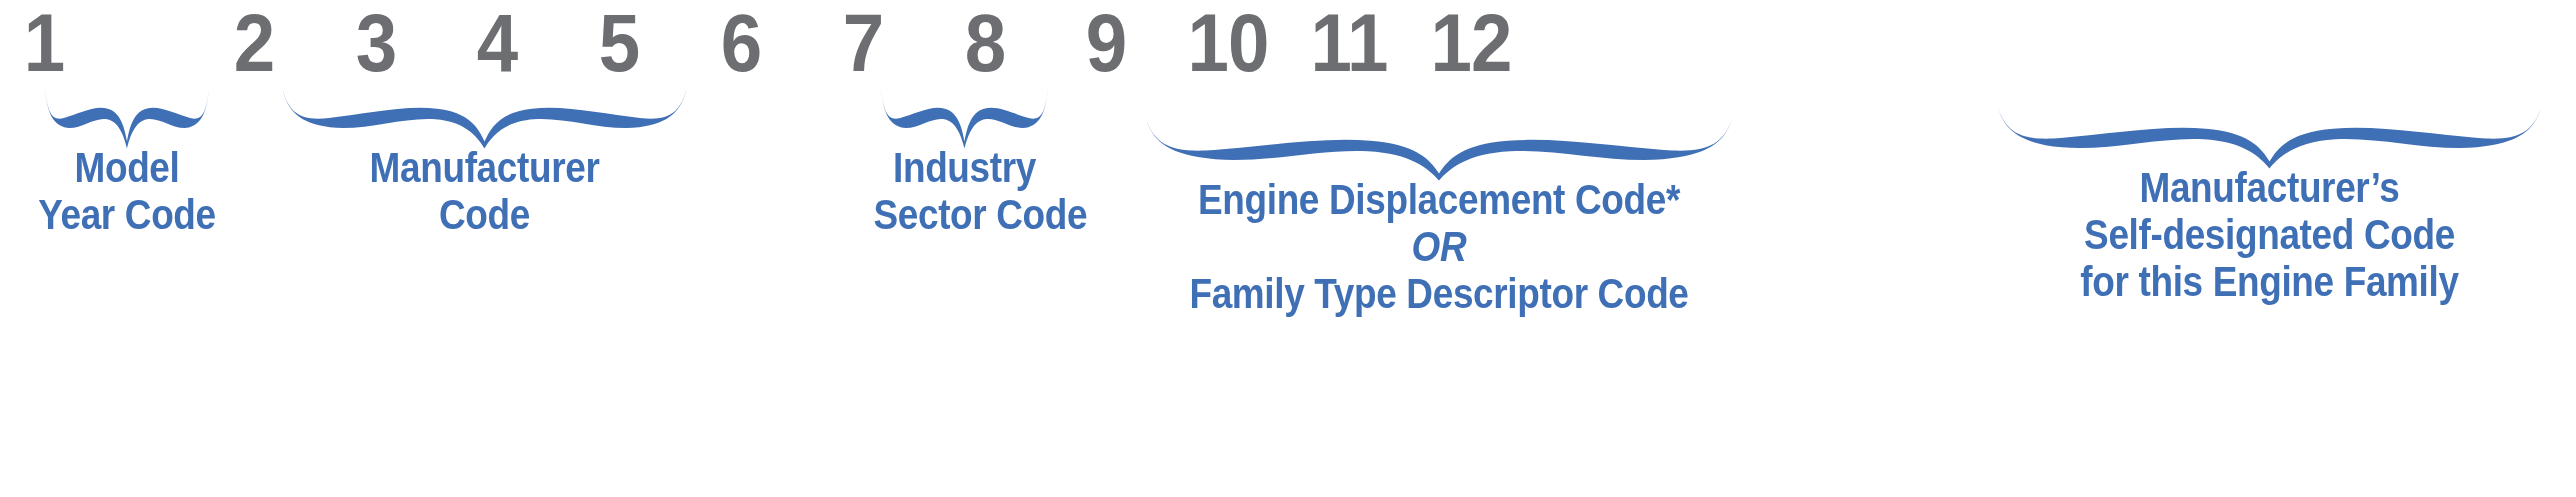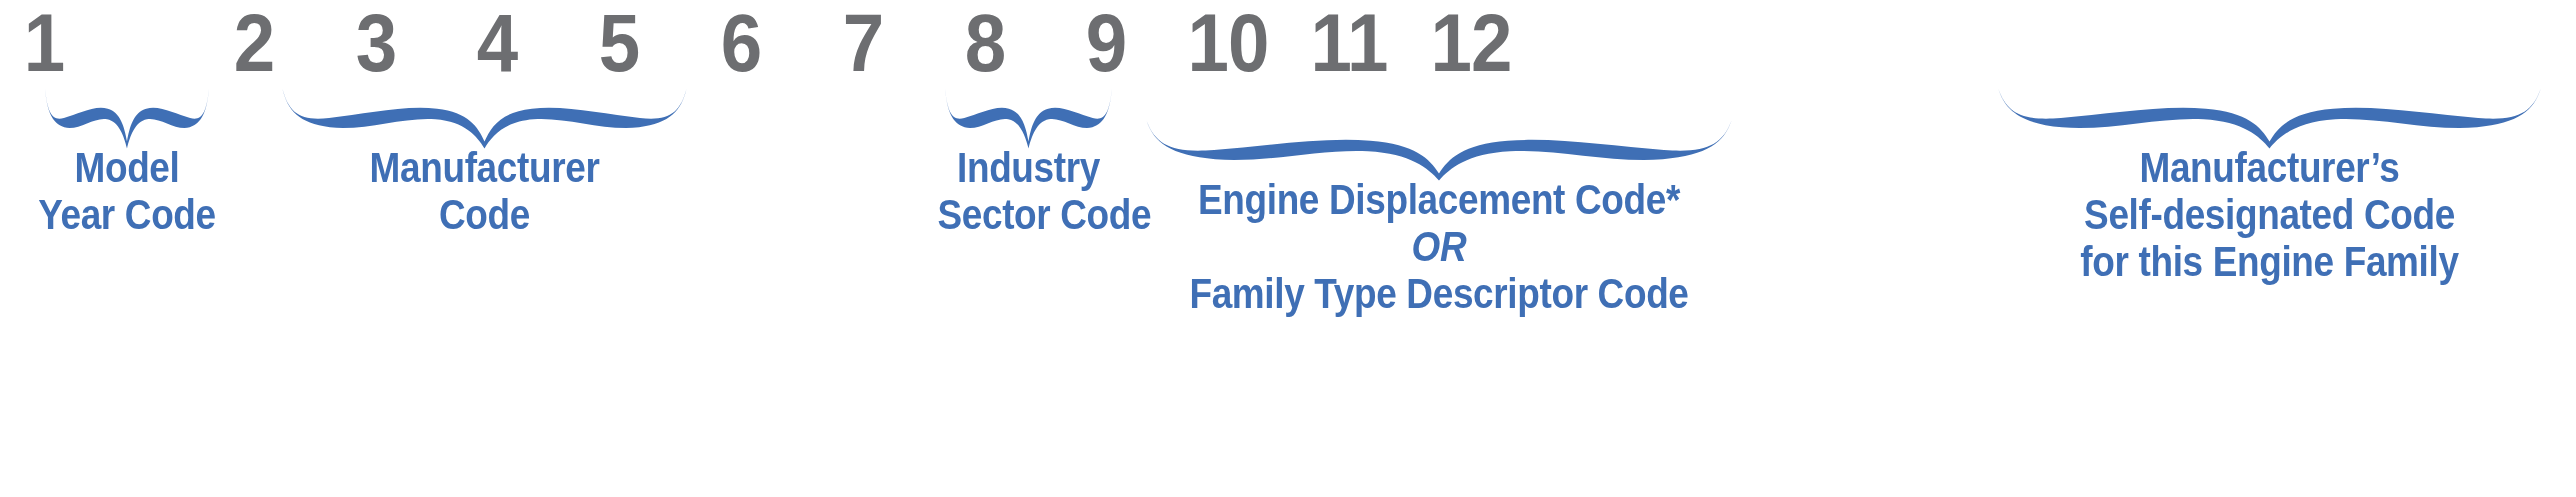--- a/index.html
+++ b/index.html
@@ -116,21 +116,21 @@
         <div class="brace-wrap">
           <svg viewBox="0 0 1000 200" preserveAspectRatio="none">
             <path d="M 6,6 C 18,74 46,118 122,130 C 208,143 300,96 380,104 C 452,111 482,160 500,198 C 518,160 548,111 620,104 C 700,96 792,143 878,130 C 954,118 982,74 994,6 C 978,86 950,110 880,100 C 792,88 700,58 616,70 C 540,81 516,128 500,176 C 484,128 460,81 384,70 C 300,58 208,88 120,100 C 50,110 22,86 6,6 Z" fill="#3f6fb5" vector-effect="non-scaling-stroke"></path>
           </svg>
         </div>
         <div class="caption">
           <span class="ln">Manufacturer</span>
           <span class="ln">Code</span>
         </div>
       </div>
-      <div class="group" style="left: 944px; width: 169px;">
+      <div class="group" style="left: 880px; width: 169px;">
         <div class="brace-wrap">
           <svg viewBox="0 0 1000 200" preserveAspectRatio="none">
             <path d="M 6,6 C 18,74 46,118 122,130 C 208,143 300,96 380,104 C 452,111 482,160 500,198 C 518,160 548,111 620,104 C 700,96 792,143 878,130 C 954,118 982,74 994,6 C 978,86 950,110 880,100 C 792,88 700,58 616,70 C 540,81 516,128 500,176 C 484,128 460,81 384,70 C 300,58 208,88 120,100 C 50,110 22,86 6,6 Z" fill="#3f6fb5" vector-effect="non-scaling-stroke"></path>
           </svg>
         </div>
         <div class="caption">
           <span class="ln">Industry</span>
           <span class="ln">Sector Code</span>
         </div>
       </div>
@@ -139,21 +139,21 @@
           <svg viewBox="0 0 1000 200" preserveAspectRatio="none">
             <path d="M 6,6 C 18,74 46,118 122,130 C 208,143 300,96 380,104 C 452,111 482,160 500,198 C 518,160 548,111 620,104 C 700,96 792,143 878,130 C 954,118 982,74 994,6 C 978,86 950,110 880,100 C 792,88 700,58 616,70 C 540,81 516,128 500,176 C 484,128 460,81 384,70 C 300,58 208,88 120,100 C 50,110 22,86 6,6 Z" fill="#3f6fb5" vector-effect="non-scaling-stroke"></path>
           </svg>
         </div>
         <div class="caption">
           <span class="ln">Engine Displacement Code*</span>
           <span class="ln em">OR</span>
           <span class="ln">Family Type Descriptor Code</span>
         </div>
       </div>
-      <div class="group" style="left: 1995px; width: 549px;">
+      <div class="group" style="left: 1995px; width: 549px; margin-top: 20px;">
         <div class="brace-wrap">
           <svg viewBox="0 0 1000 200" preserveAspectRatio="none">
             <path d="M 6,6 C 18,74 46,118 122,130 C 208,143 300,96 380,104 C 452,111 482,160 500,198 C 518,160 548,111 620,104 C 700,96 792,143 878,130 C 954,118 982,74 994,6 C 978,86 950,110 880,100 C 792,88 700,58 616,70 C 540,81 516,128 500,176 C 484,128 460,81 384,70 C 300,58 208,88 120,100 C 50,110 22,86 6,6 Z" fill="#3f6fb5" vector-effect="non-scaling-stroke"></path>
           </svg>
         </div>
         <div class="caption">
           <span class="ln">Manufacturer’s</span>
           <span class="ln">Self-designated Code</span>
           <span class="ln">for this Engine Family</span>
         </div>

